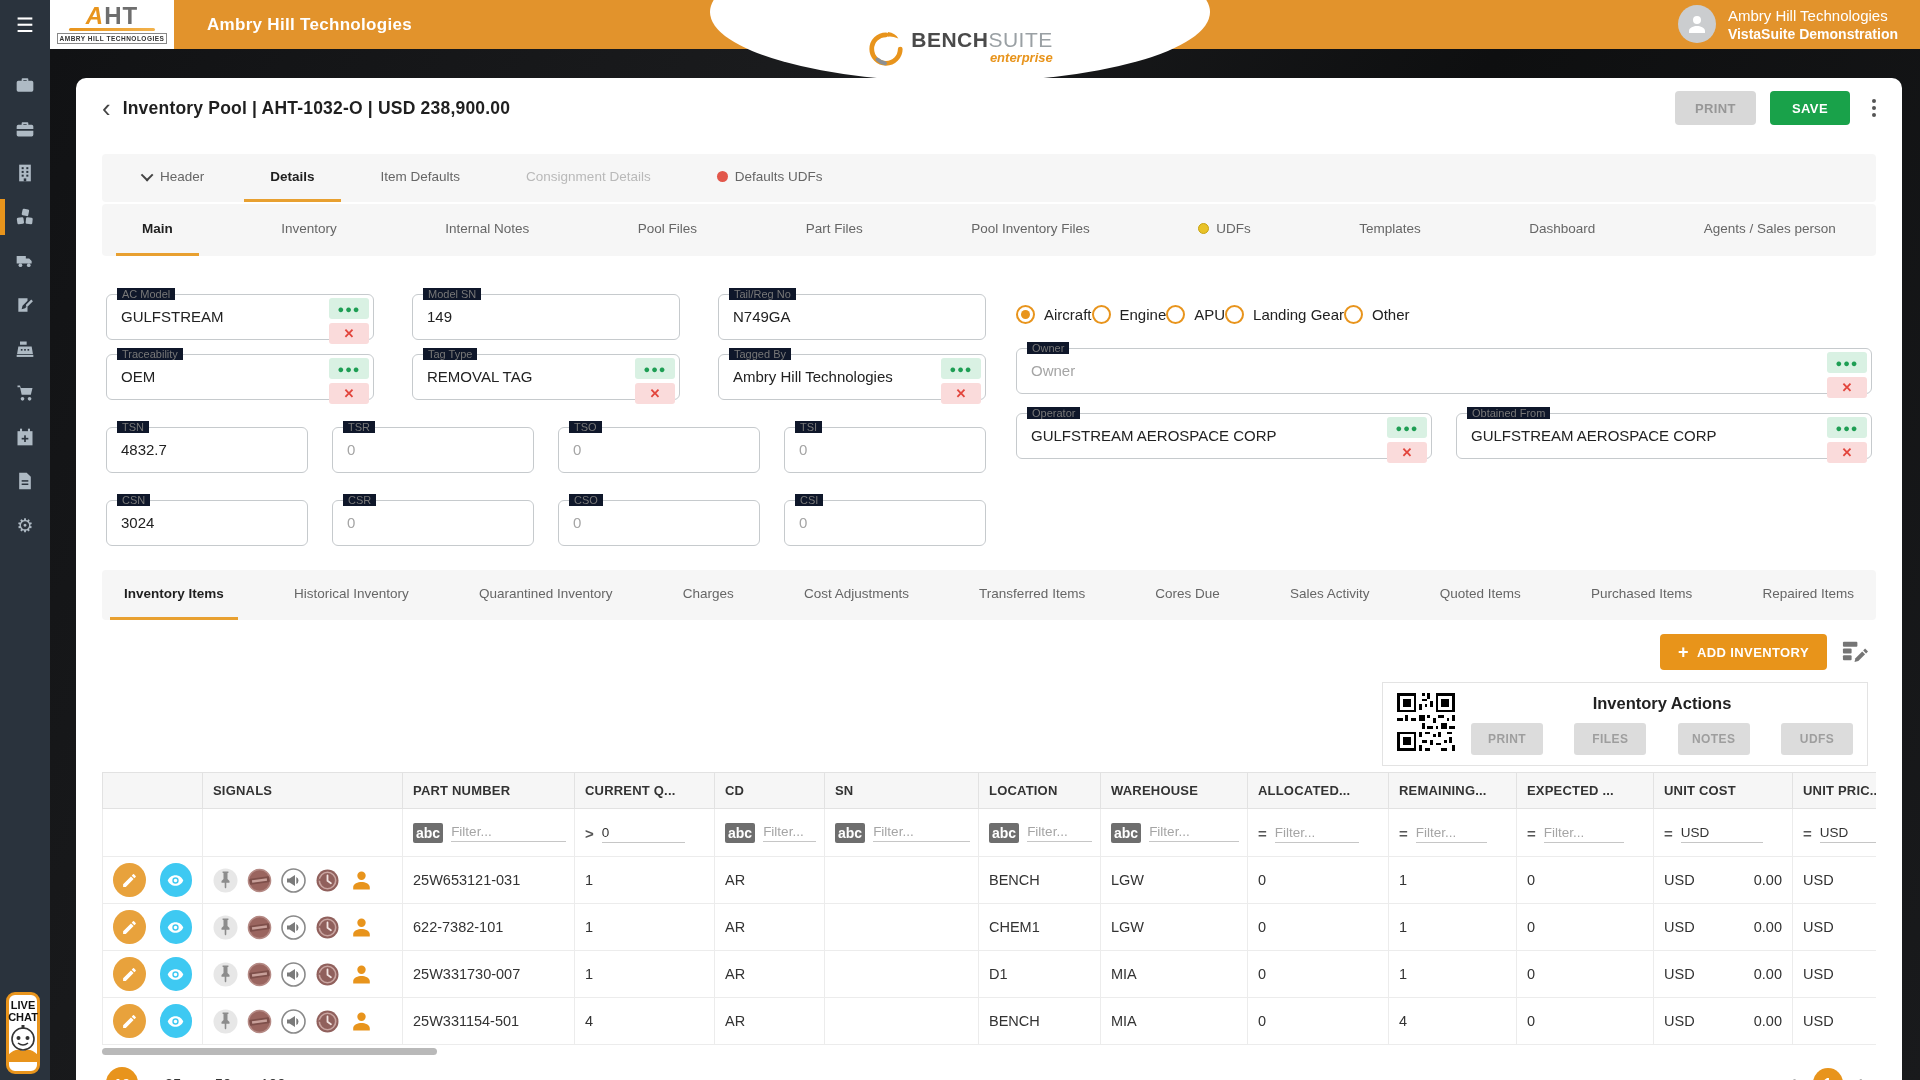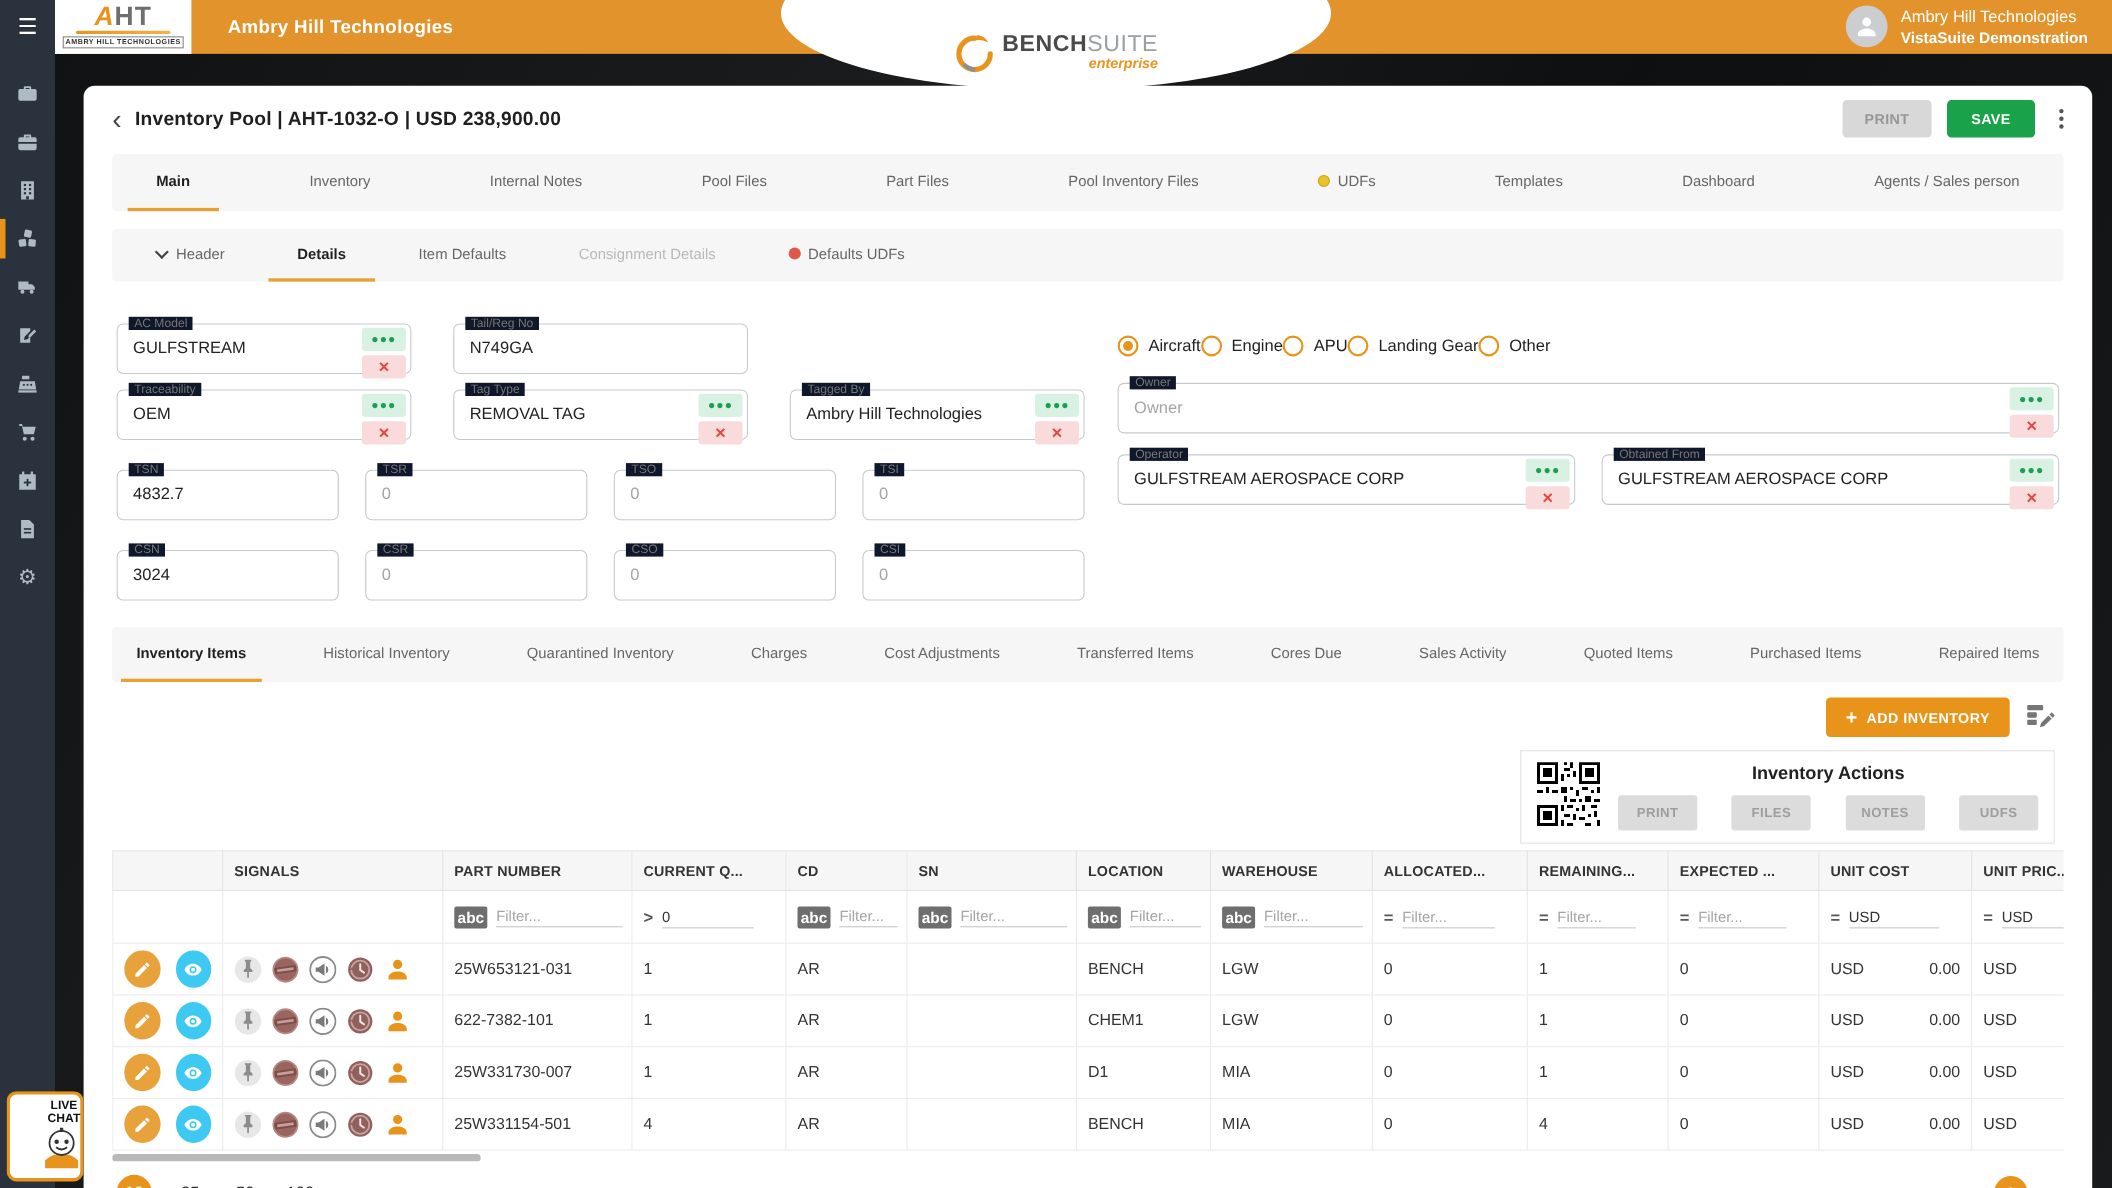--- a/index.html
+++ b/index.html
@@ -8,21 +8,21 @@
 
   
   .sidebar { position:fixed; left:0; top:0; width:50px; height:1080px; background:#2A333D; z-index:40; display:flex; flex-direction:column; align-items:center; }
   .hamburger { height:49px; display:flex; align-items:center; justify-content:center; color:#fff; font-size:20px; width:100%; cursor:pointer; }
   .side-nav { margin-top:14px; width:100%; display:flex; flex-direction:column; }
   .side-item { position:relative; height:44px; display:flex; align-items:center; justify-content:center; width:100%; color:#AEBAC4; cursor:pointer; }
   .side-item svg { width:20px; height:20px; fill:#AEBAC4; }
   .side-item.active::before { content:""; position:absolute; left:0; top:4px; bottom:4px; width:5px; background:#E8941C; }
   .side-item.glyph { font-size:19px; }
 
-  .livechat { position:fixed; left:6px; bottom:6px; width:70px; height:82px; background:#fff; border:3px solid #E8941C; border-radius:9px; z-index:50; display:flex; flex-direction:column; align-items:flex-end; padding-top:4px; cursor:pointer; }
+  .livechat { position:fixed; left:6px; bottom:6px; width:34px; height:82px; background:#fff; border:3px solid #E8941C; border-radius:9px; z-index:50; display:flex; flex-direction:column; align-items:center; padding-top:4px; cursor:pointer; }
   .livechat .lc-txt { font-size:11px; font-weight:bold; color:#111; line-height:12px; text-align:center; }
   .livechat svg { width:34px; height:38px; margin-top:2px; }
 
   
   .topbar { position:fixed; left:50px; top:0; right:0; height:49px; background:#E2932C; z-index:30; display:flex; align-items:center; }
   .logo-box { width:124px; height:49px; background:#fff; display:flex; flex-direction:column; align-items:center; justify-content:center; flex:none; }
   .logo-aht { font-size:24px; font-weight:bold; line-height:22px; letter-spacing:1px; }
   .logo-aht .a { color:#E8941C; font-style:italic; }
   .logo-aht .ht { color:#6E6E6E; }
   .logo-swoosh { width:86px; height:3px; background:linear-gradient(90deg,#E8941C,#F2B24C); border-radius:2px; margin:1px 0 2px; }
@@ -279,20 +279,50 @@
       <button class="btn-print">PRINT</button>
       <button class="btn-save">SAVE</button>
       <div class="kebab">
           <i></i>
           <i></i>
           <i></i>
         </div>
     </div>
   </div>
 
+  <div class="tabstrip sub">
+
+      <div class="tab">
+        <span class="chev"></span>
+
+        <span>Header</span>
+      </div>
+
+      <div class="tab active">
+
+        <span>Details</span>
+      </div>
+
+      <div class="tab">
+
+        <span>Item Defaults</span>
+      </div>
+
+      <div class="tab disabled">
+
+        <span>Consignment Details</span>
+      </div>
+
+      <div class="tab">
+
+        <span class="tab-dot red"></span>
+        <span>Defaults UDFs</span>
+      </div>
+    </div>
+
   <div class="tabstrip main">
 
       <div class="tab active">
 
         <span>Main</span>
       </div>
 
       <div class="tab">
 
         <span>Inventory</span>
@@ -329,63 +359,37 @@
       </div>
 
       <div class="tab">
 
         <span>Dashboard</span>
       </div>
 
       <div class="tab">
 
         <span>Agents / Sales person</span>
-      </div>
-    </div>
-
-  <div class="tabstrip sub">
-
-      <div class="tab">
-        <span class="chev"></span>
-
-        <span>Header</span>
-      </div>
-
-      <div class="tab active">
-
-        <span>Details</span>
-      </div>
-
-      <div class="tab">
-
-        <span>Item Defaults</span>
-      </div>
-
-      <div class="tab disabled">
-
-        <span>Consignment Details</span>
-      </div>
-
-      <div class="tab">
-
-        <span class="tab-dot red"></span>
-        <span>Defaults UDFs</span>
       </div>
     </div>
 
   <section class="form">
     <div class="form-left">
       <div class="fl-row1">
         <div class="field">
           <span class="flabel">AC Model</span>
           <span class="fval">GULFSTREAM</span>
           <div class="fbtns">
               <span class="chip green">●●●</span>
               <span class="chip red">✕</span>
             </div>
+        </div>
+        <div class="field">
+          <span class="flabel">Model SN</span>
+          <span class="fval">149</span>
         </div>
         <div class="field">
           <span class="flabel">Tail/Reg No</span>
           <span class="fval">N749GA</span>
         </div>
       </div>
       <div class="fl-row2">
         <div class="field">
           <span class="flabel">Traceability</span>
           <span class="fval">OEM</span>

